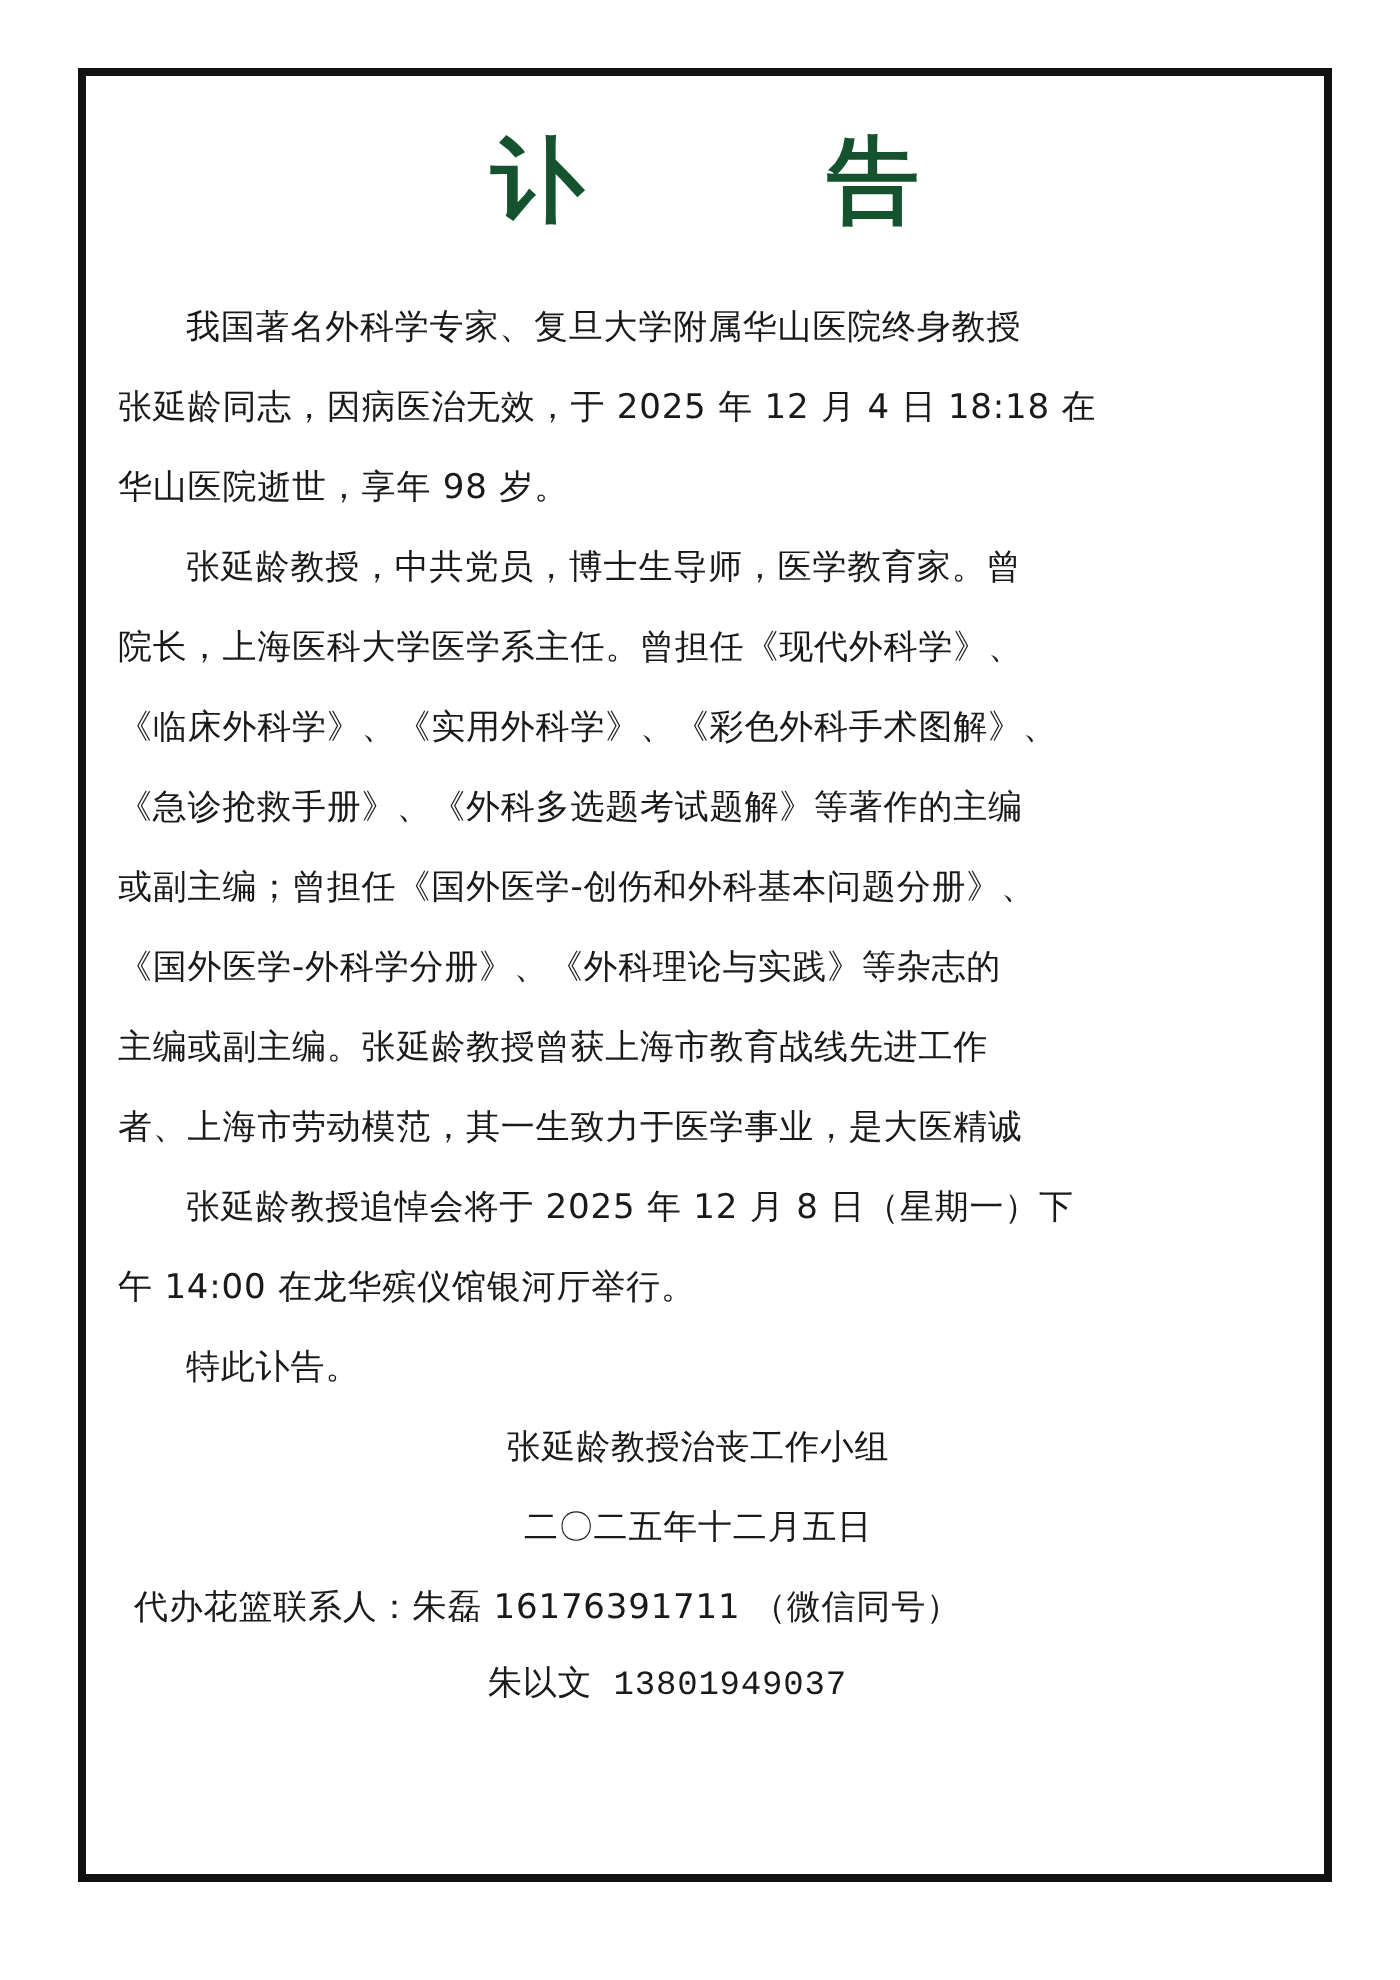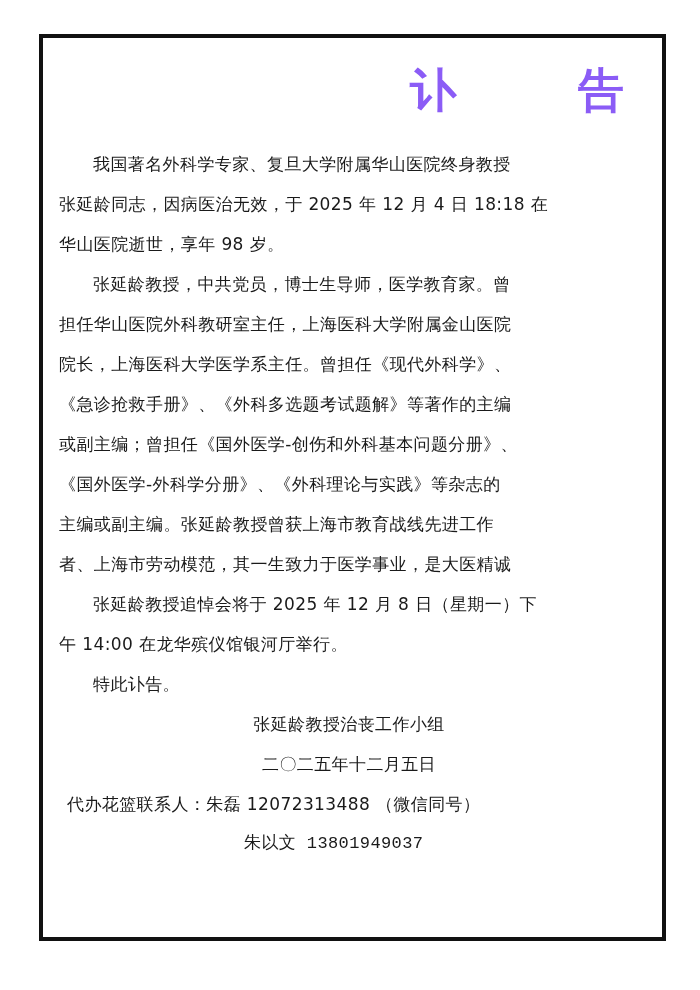--- a/index.html
+++ b/index.html
@@ -22,27 +22,27 @@
       width: 619px;
       height: 899px;
       border: 4px solid #111111;
       box-sizing: content-box;
     }
     .title {
       position: absolute;
       left: 0;
       right: 0;
       top: 24px;
-      text-align: right;
+      text-align: center;
       font-size: 46px;
       font-weight: bold;
       letter-spacing: 38px;
       padding-left: 38px;
       line-height: 56px;
-      color: #8b5cf6;
+      color: #14532d;
     }
     .body-text {
       position: absolute;
       left: 16px;
       width: 598px;
       top: 90px;
       font-size: 17px;
       line-height: 40px;
       letter-spacing: 0.4px;
       margin-top: 16px;
@@ -83,37 +83,37 @@
   <div class="body-text">
 
     <div class="para">
       <span class="line" style="text-indent:2em">我国著名外科学专家、复旦大学附属华山医院终身教授</span>
       <span class="line" style="text-indent:0">张延龄同志，因病医治无效，于 2025 年 12 月 4 日 18:18 在</span>
       <span class="line" style="text-indent:0">华山医院逝世，享年 98 岁。</span>
     </div>
 
     <div class="para">
       <span class="line" style="text-indent:2em">张延龄教授，中共党员，博士生导师，医学教育家。曾</span>
-      <span class="line" style="text-indent:0">担任华山医院外科教研室主任，上海医科大学附属金山医院</span>
       <span class="line" style="text-indent:0">院长，上海医科大学医学系主任。曾担任《现代外科学》、</span>
+      <span class="line" style="text-indent:0">《临床外科学》、《实用外科学》、《彩色外科手术图解》、</span>
       <span class="line" style="text-indent:0">《急诊抢救手册》、《外科多选题考试题解》等著作的主编</span>
       <span class="line" style="text-indent:0">或副主编；曾担任《国外医学-创伤和外科基本问题分册》、</span>
       <span class="line" style="text-indent:0">《国外医学-外科学分册》、《外科理论与实践》等杂志的</span>
       <span class="line" style="text-indent:0">主编或副主编。张延龄教授曾获上海市教育战线先进工作</span>
       <span class="line" style="text-indent:0">者、上海市劳动模范，其一生致力于医学事业，是大医精诚</span>
     </div>
 
     <div class="para">
       <span class="line" style="text-indent:2em">张延龄教授追悼会将于 2025 年 12 月 8 日（星期一）下</span>
       <span class="line" style="text-indent:0">午 14:00 在龙华殡仪馆银河厅举行。</span>
     </div>
 
     <div class="para">
       <span class="line" style="text-indent:2em">特此讣告。</span>
     </div>
 
     <p class="sign">张延龄教授治丧工作小组</p>
     <p class="sign">二〇二五年十二月五日</p>
 
-    <p class="contact"><span>代办花篮联系人：</span><span>朱磊 12072313488 （微信同号）</span></p>
+    <p class="contact"><span>代办花篮联系人：</span><span>朱磊 16176391711 （微信同号）</span></p>
     <p class="contact2">朱以文 13801949037</p>
   </div>
 </div>
 
 </body></html>

